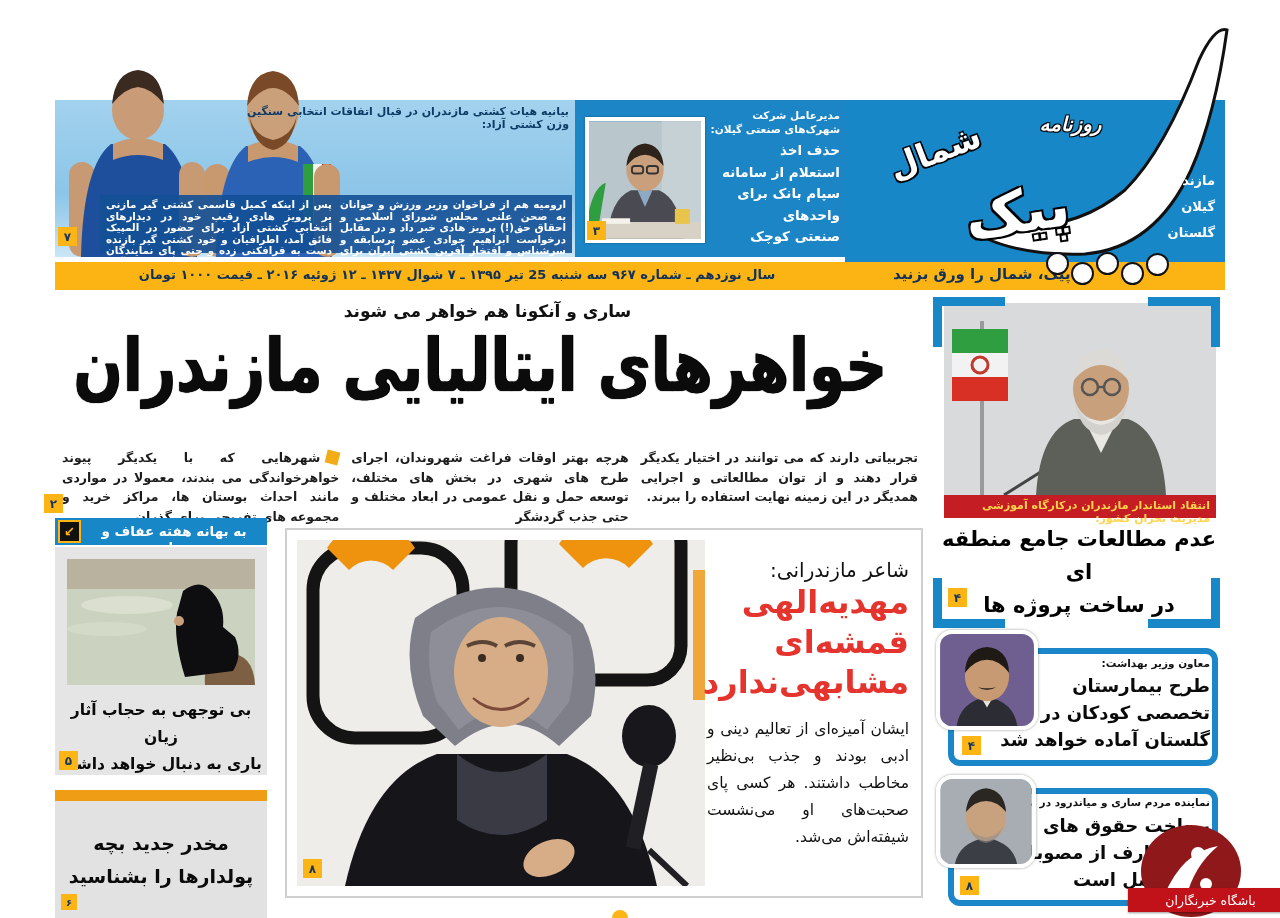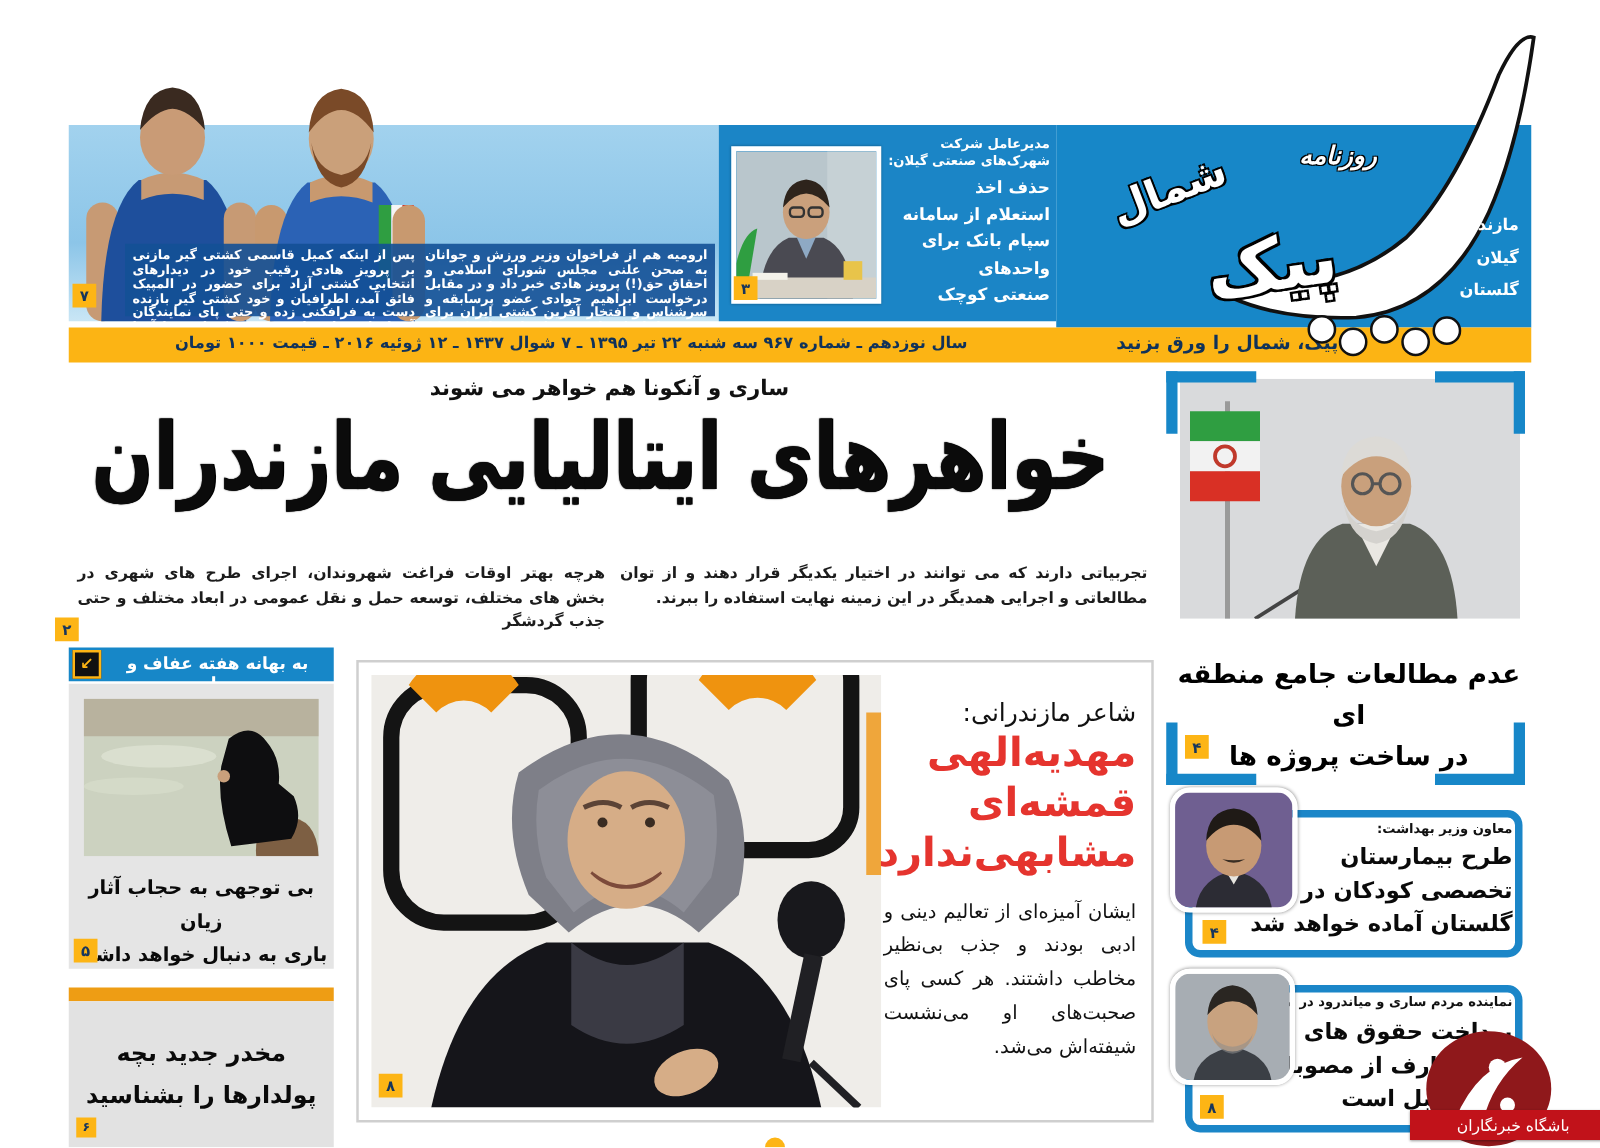--- a/index.html
+++ b/index.html
@@ -110,20 +110,21 @@
       <path d="M149,243 Q151,154 179,132 L233,132 Q261,154 265,243 Z" fill="#2b62b5"></path>
       <rect x="236" y="150" width="10" height="60" fill="#2f9e41"></rect>
       <rect x="246" y="150" width="9" height="60" fill="#f5f5f5"></rect>
       <rect x="255" y="150" width="9" height="60" fill="#d93025"></rect>
       <path d="M181,132 Q206,120 231,132 L231,148 Q206,138 181,148 Z" fill="#c8996f"></path>
       <ellipse cx="206" cy="97" rx="26" ry="31" fill="#caa07a"></ellipse>
       <path d="M180,92 Q182,60 206,57 Q230,60 232,92 Q219,74 206,74 Q193,74 180,92Z" fill="#7a4a28"></path>
       <path d="M182,100 Q186,132 206,136 Q226,132 230,100 Q226,122 206,126 Q186,122 182,100Z" fill="#7a4a28"></path>
       <rect x="247" y="150" width="26" height="93" rx="13" fill="#c8996f"></rect>
     </svg>
+    <div class="w-kicker">بیانیه هیات کشتی مازندران در قبال اتفاقات انتخابی سنگین وزن کشتی آزاد:</div>
     <div class="w-body just">
       <p class="just">پس از اینکه کمیل قاسمی کشتی گیر مازنی بر پرویز هادی رقیب خود در دیدارهای انتخابی کشتی آزاد برای حضور در المپیک فائق آمد، اطرافیان و خود کشتی گیر بازنده دست به فرافکنی زده و حتی پای نمایندگان آذربایجانی را به این موضوع کشاندند تا آنجا که نه تنها نمایندگان آذربایجان شرقی بلکه نماینده</p>
       <p class="just">ارومیه هم از فراخوان وزیر ورزش و جوانان به صحن علنی مجلس شورای اسلامی و احقاق حق(!) پرویز هادی خبر داد و در مقابل درخواست ابراهیم جوادی عضو پرسابقه و سرشناس و افتخار آفرین کشتی ایران برای عدم مداخله از واژه فضولی استفاده کرد که به شدت مایه تکدر خاطر اهالی کشتی شد</p>
     </div>
     <span class="badge" style="left:3px;top:127px">۷</span>
   </section>
 
   <section id="industry" class="abs rtl">
     <svg class="photo-frame" style="left:10px;top:17px;width:120px;height:126px" viewBox="0 0 120 126">
       <rect width="120" height="126" fill="#b9c6cc"></rect>
@@ -163,27 +164,28 @@
     </div>
   </section>
 
   <span class="dot abs" style="left:1046px;top:252px"></span>
   <span class="dot abs" style="left:1071px;top:262px"></span>
   <span class="dot abs" style="left:1096px;top:252px"></span>
   <span class="dot abs" style="left:1121px;top:262px"></span>
   <span class="dot abs" style="left:1146px;top:253px"></span>
 
   <div id="datestrip" class="abs">
-    <div class="dateline rtl">سال نوزدهم ـ شماره ۹۶۷ سه شنبه ۲۲ تیر ۱۳۹۵ ـ ۷ شوال ۱۴۳۷ ـ ۱۲ ژوئیه ۲۰۱۶ ـ قیمت ۱۰۰۰ تومان</div>
+    <div class="dateline rtl">سال نوزدهم ـ شماره ۹۶۷ سه شنبه 25 تیر ۱۳۹۵ ـ ۷ شوال ۱۴۳۷ ـ ۱۲ ژوئیه ۲۰۱۶ ـ قیمت ۱۰۰۰ تومان</div>
     <div class="slogan rtl">با پیک، شمال را ورق بزنید</div>
   </div>
 
   <div class="abs lead-kicker rtl">ساری و آنکونا هم خواهر می شوند</div>
   <div class="abs lead-head rtl">خواهرهای ایتالیایی مازندران</div>
   <div class="abs lead-cols rtl">
+    <p class="just"><span class="bullet"></span><span>شهرهایی که با یکدیگر پیوند خواهرخواندگی می بندند، معمولا در مواردی مانند احداث بوستان ها، مراکز خرید و مجموعه های تفریحی برای گذران</span></p>
     <p class="just">هرچه بهتر اوقات فراغت شهروندان، اجرای طرح های شهری در بخش های مختلف، توسعه حمل و نقل عمومی در ابعاد مختلف و حتی جذب گردشگر</p>
     <p class="just">تجربیاتی دارند که می توانند در اختیار یکدیگر قرار دهند و از توان مطالعاتی و اجرایی همدیگر در این زمینه نهایت استفاده را ببرند.</p>
   </div>
   <span class="badge abs" style="left:44px;top:494px">۲</span>
 
   <span class="brk abs" style="left:933px;top:297px;border-top-width:9px;border-left-width:9px"></span>
   <span class="brk abs" style="left:1148px;top:297px;border-top-width:9px;border-right-width:9px"></span>
   <span class="brk abs" style="left:933px;top:578px;border-bottom-width:9px;border-left-width:9px"></span>
   <span class="brk abs" style="left:1148px;top:578px;border-bottom-width:9px;border-right-width:9px"></span>
 
@@ -200,20 +202,21 @@
     <circle cx="130" cy="147" r="5" fill="#333"></circle>
     <path d="M92,192 Q96,128 130,116 L184,116 Q218,128 222,192 Z" fill="#5c6058"></path>
     <path d="M140,116 L157,150 L174,116 Z" fill="#e9e7e2"></path>
     <ellipse cx="157" cy="86" rx="28" ry="32" fill="#c9a07c"></ellipse>
     <path d="M129,78 Q131,48 157,46 Q183,48 185,78 Q172,62 157,62 Q142,62 129,78Z" fill="#dcdad6"></path>
     <path d="M130,94 Q134,128 157,132 Q180,128 184,94 Q180,118 157,122 Q134,118 130,94Z" fill="#d4d2ce"></path>
     <circle cx="146" cy="84" r="8" fill="none" stroke="#555" stroke-width="2.5"></circle>
     <circle cx="168" cy="84" r="8" fill="none" stroke="#555" stroke-width="2.5"></circle>
     <line x1="154" y1="84" x2="160" y2="84" stroke="#555" stroke-width="2.5"></line>
   </svg>
+  <div class="abs gov-caption rtl">انتقاد استاندار مازندران درکارگاه آموزشی مدیریت بحران کشور:</div>
   <div class="abs gov-head rtl pre">عدم مطالعات جامع منطقه ای
 در ساخت پروژه ها</div>
   <span class="badge abs" style="left:948px;top:588px">۴</span>
 
   <div class="bluebox abs" style="left:948px;top:648px"></div>
   <svg class="side-photo" style="left:936px;top:630px;width:102px;height:100px" viewBox="0 0 102 100">
     <rect width="102" height="100" fill="#6f5f91"></rect>
     <path d="M18,100 Q22,74 51,68 Q80,74 84,100 Z" fill="#2c2c34"></path>
     <path d="M44,68 L51,80 L58,68 Z" fill="#e8e6e0"></path>
     <ellipse cx="51" cy="46" rx="24" ry="27" fill="#c79a74"></ellipse>

